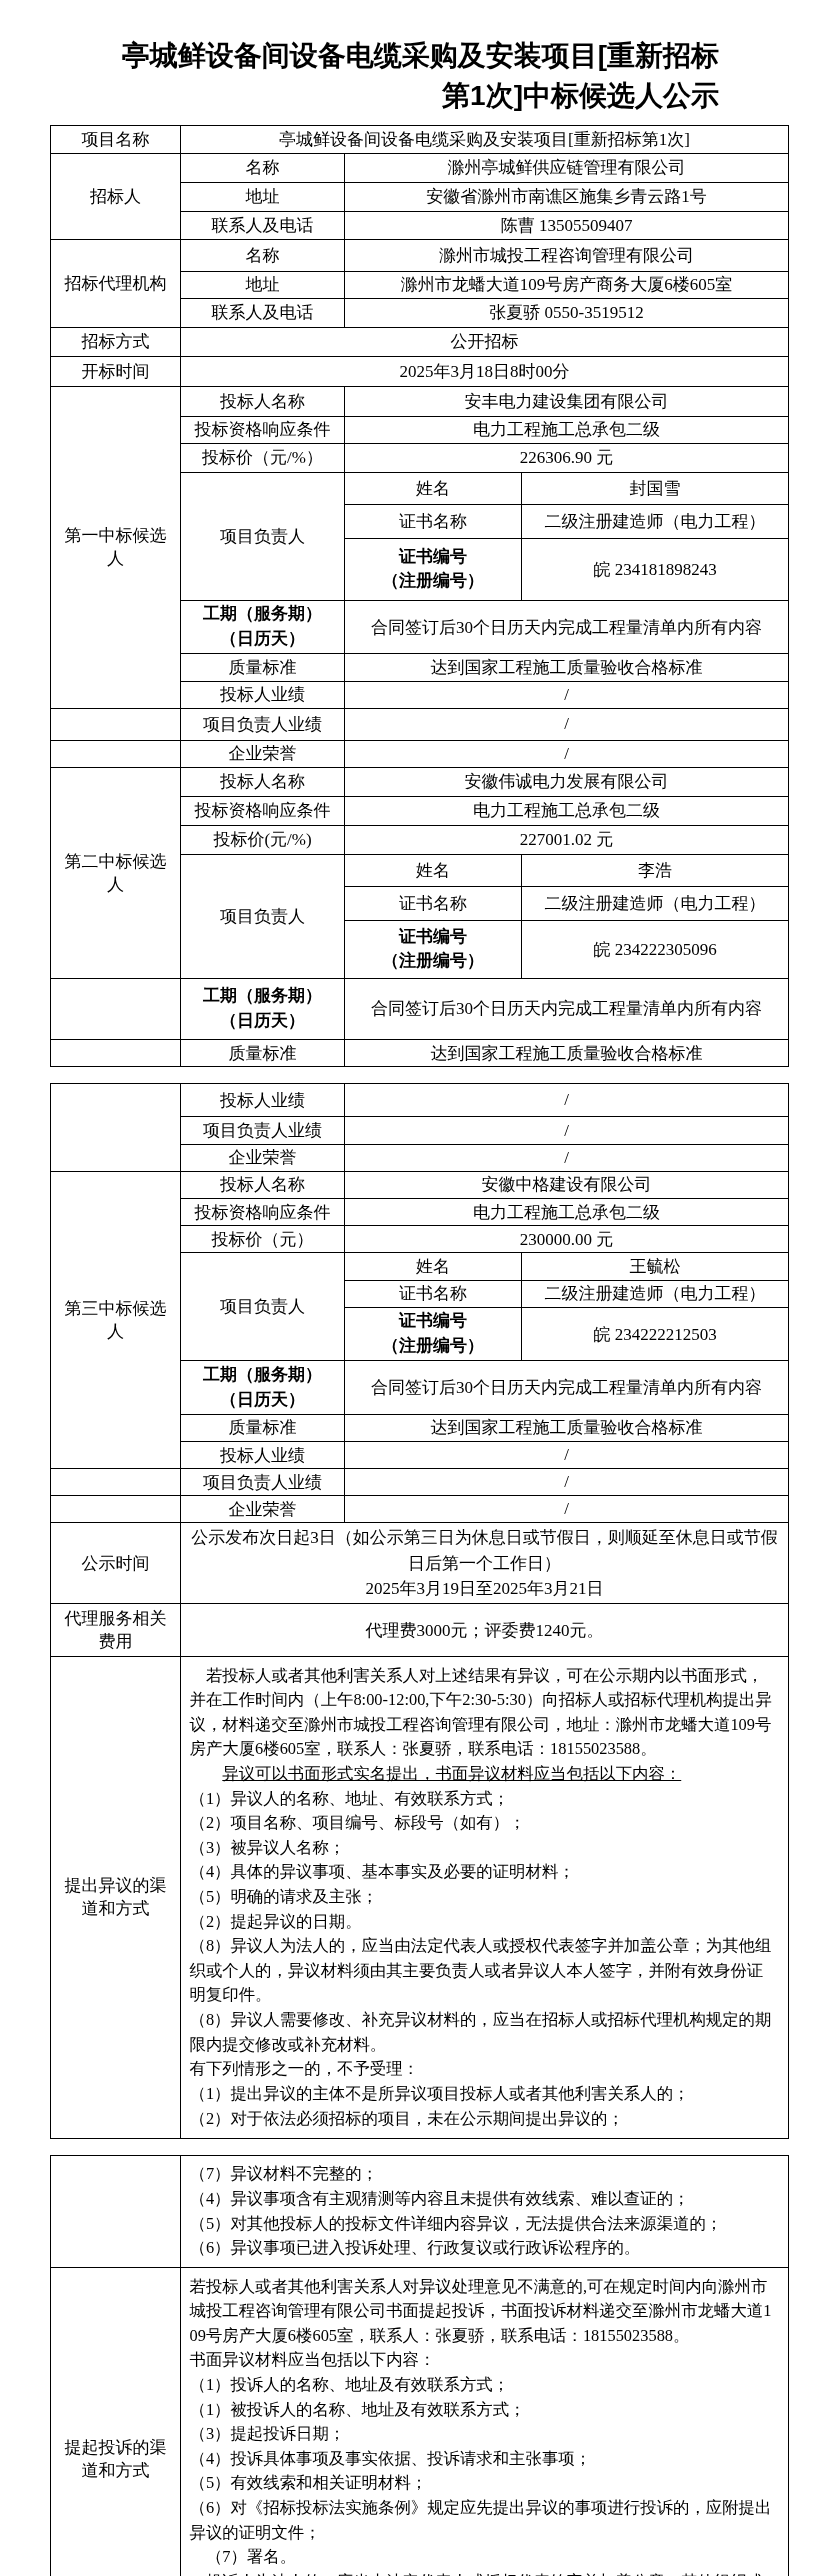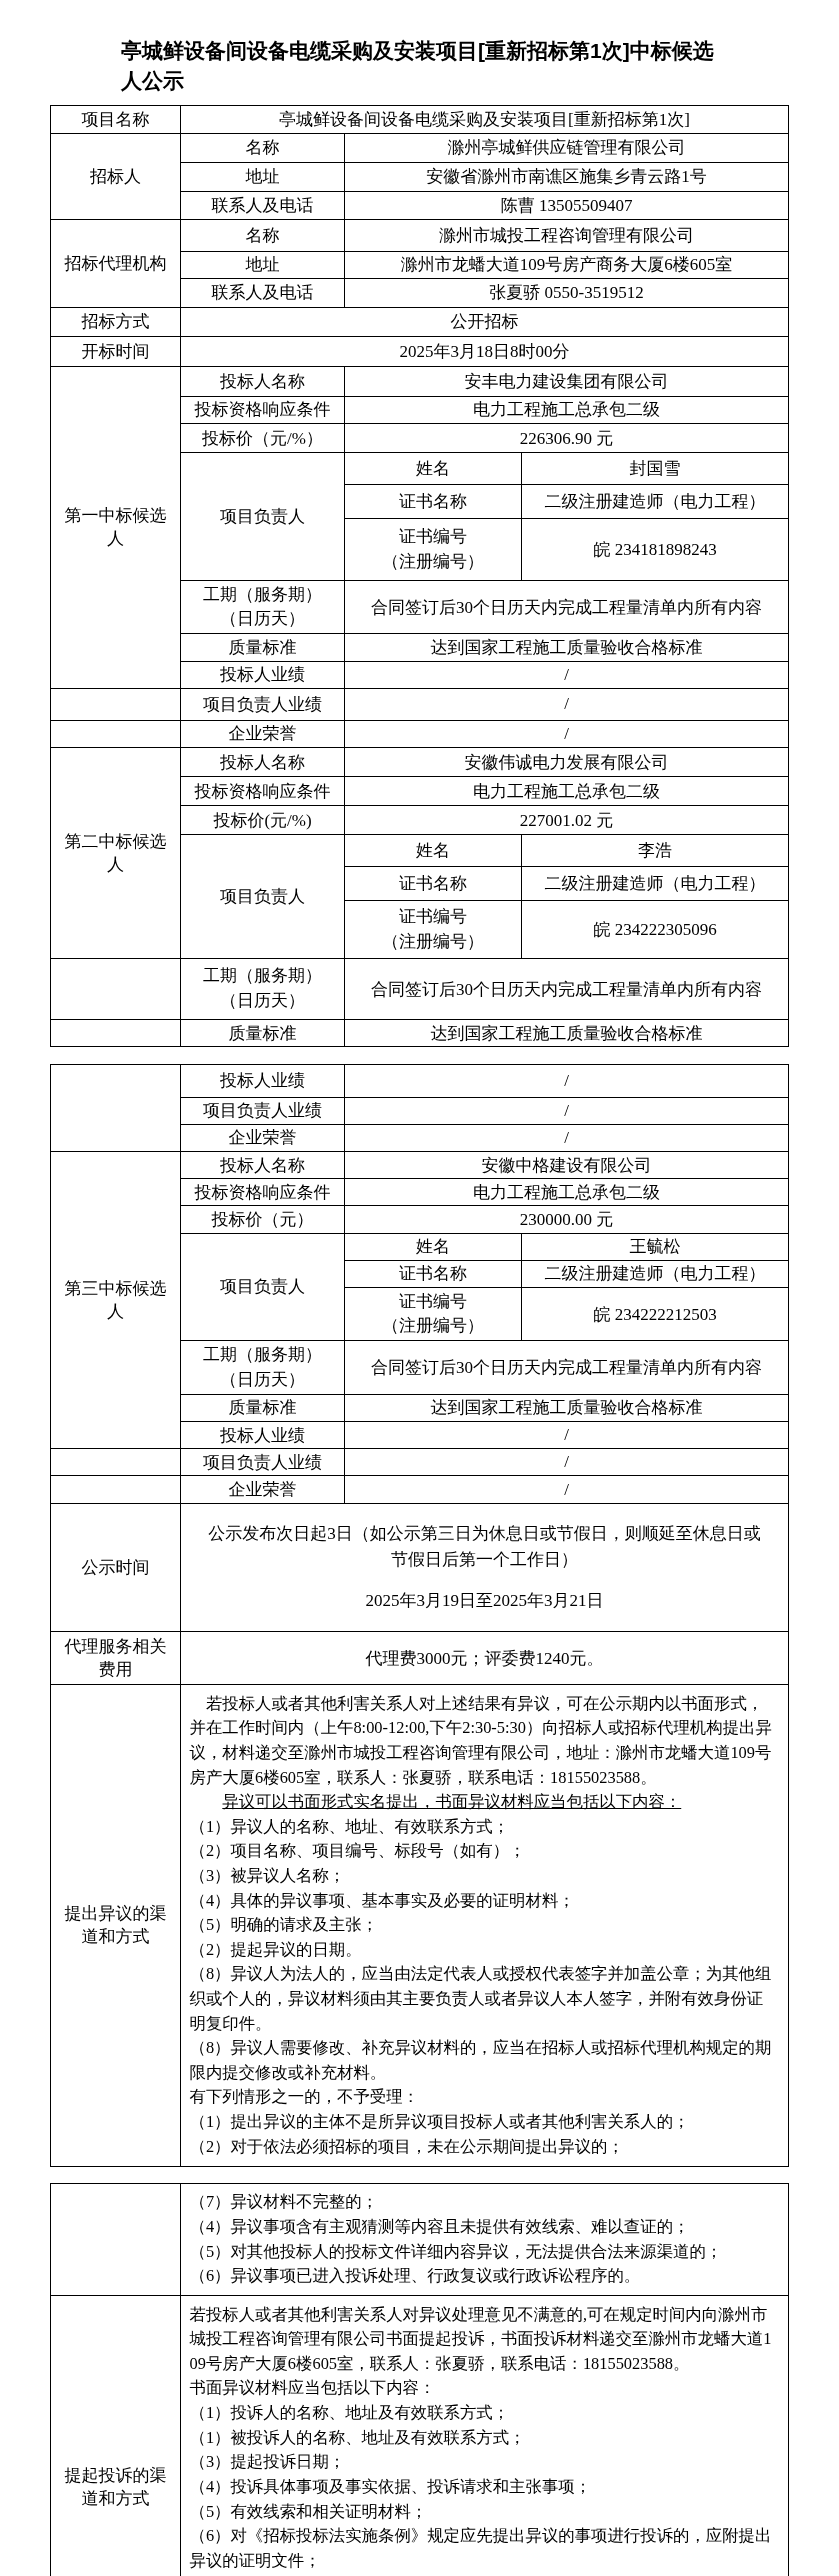--- a/index.html
+++ b/index.html
@@ -11,24 +11,24 @@
   body {
     width: 840px;
     min-height: 2576px;
     font-family: "Liberation Serif", "DejaVu Serif", serif;
   }
   .page-header {
     padding-top: 36px;
   }
   .doc-title {
     font-family: "Liberation Sans", "DejaVu Sans", sans-serif;
-    font-size: 21px;
+    font-size: 28px;
     font-weight: 700;
     line-height: 1.42;
-    text-align: left;
+    text-align: right;
     max-width: 598px;
     margin: 0 auto 9.5px auto;
   }
   table.doc-table {
     border-collapse: collapse;
     table-layout: fixed;
     width: 738px;
     margin-left: 50px;
     border: 1.6px solid #000;
   }
@@ -41,23 +41,23 @@
     vertical-align: middle;
     padding: 1.6px 5.3px;
     word-break: break-all;
   }
   td.text-cell {
     text-align: left;
     font-size: 16.4px;
     line-height: 1.5;
     padding: 6.4px 8.5px;
   }
-  .two-line { line-height: 1.45; }
+  .two-line { line-height: 1.45; font-weight: bold; }
   p.para { margin: 0; }
-  p.center-para { margin: 16px; text-align: center; line-height: 1.5; }
+  p.center-para { margin: 0; text-align: center; line-height: 1.5; }
   .indent-1 { text-indent: 1em; }
   .indent-2 { text-indent: 2em; text-decoration: underline; }
 </style>
 </head>
 <body>
 
 <div class="page-header">
   <div class="doc-title">亭城鲜设备间设备电缆采购及安装项目[重新招标第1次]中标候选人公示</div>
 </div>
 

